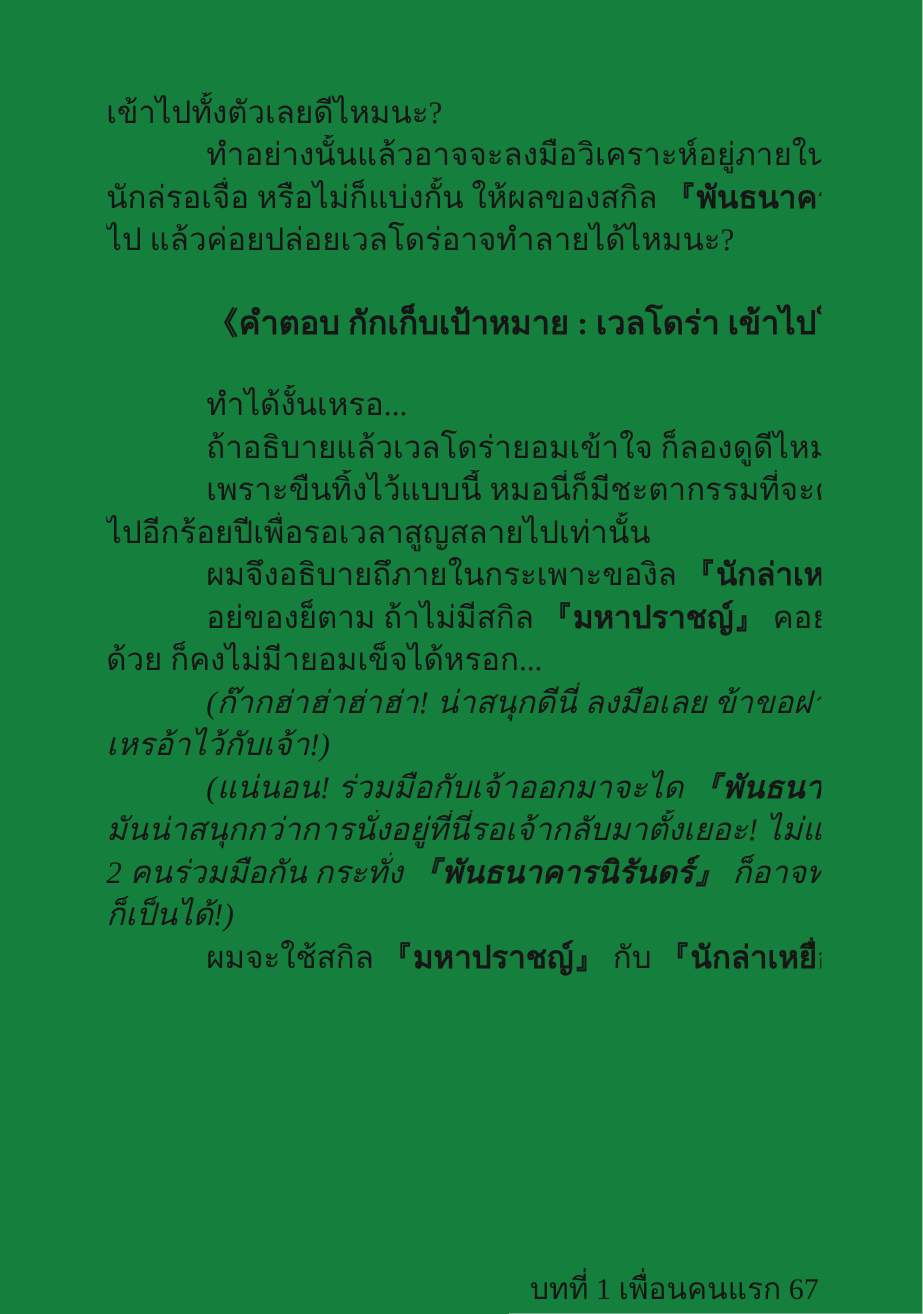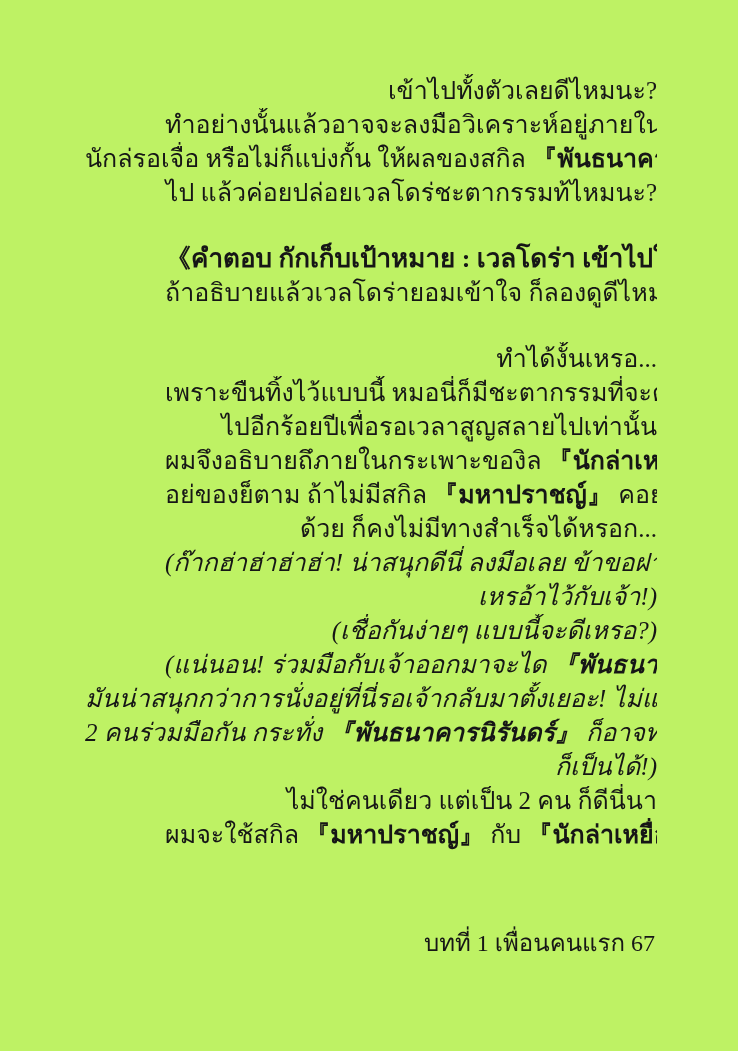--- a/index.html
+++ b/index.html
@@ -1,24 +1,23 @@
 <!DOCTYPE html>
 <html><head>
 <meta charset="utf-8">
 <style>
   html, body { margin: 0; padding: 0; background: #ffffff; }
   .page {
     position: relative;
     width: 738px;
     height: 1051px;
-    background: #bef264;
+    background: #15803d;
     overflow: hidden;
     font-family: "Liberation Serif", "DejaVu Serif", serif;
     color: #161616;
-    text-align: right;
   }
   .textcol {
     position: absolute;
     left: 85px;
     top: 74px;
     width: 572px;
   }
   .line {
     font-size: 25px;
     line-height: 34px;
@@ -27,48 +26,46 @@
     overflow: hidden;
   }
   .line.indent { padding-left: 80px; }
   .line.gap { margin-top: 32px; }
   .line.ital { font-style: italic; }
   .line.heading { font-weight: bold; font-size: 26px; }
   .seg { display: inline; }
   .seg.bold { font-weight: bold; }
   .footer {
     position: absolute;
-    top: 923px;
+    top: 1011px;
     right: 83px;
     font-size: 24px;
     color: #161616;
     white-space: nowrap;
   }
 </style>
 </head>
 <body>
 
 <div class="page">
   <div class="textcol">
       <div class="line"><span class="seg">เข้าไปทั้งตัวเลยดีไหมนะ?</span></div>
       <div class="line indent"><span class="seg">ทำอย่างนั้นแล้วอาจจะลงมือวิเคราะห์อยู่ภายในกระเพาะของ</span></div>
       <div class="line"><span class="seg">นักล่รอเจื่อ หรือไม่ก็แบ่งกั้น ให้ผลของสกิล </span><span class="seg bold">『พันธนาคารนิรันดร์』</span></div>
-      <div class="line"><span class="seg">ไป แล้วค่อยปล่อยเวลโดร่ชะตากรรมท้ไหมนะ?</span></div>
+      <div class="line"><span class="seg">ไป แล้วค่อยปล่อยเวลโดร่อาจทำลายได้ไหมนะ?</span></div>
       <div class="line indent heading gap"><span class="seg bold">《คำตอบ กักเก็บเป้าหมาย : เวลโดร่า เข้าไปในกระเพาะ</span></div>
+      <div class="line indent gap"><span class="seg">ทำได้งั้นเหรอ...</span></div>
       <div class="line indent"><span class="seg">ถ้าอธิบายแล้วเวลโดร่ายอมเข้าใจ ก็ลองดูดีไหม</span></div>
-      <div class="line indent gap"><span class="seg">ทำได้งั้นเหรอ...</span></div>
       <div class="line indent"><span class="seg">เพราะขืนทิ้งไว้แบบนี้ หมอนี่ก็มีชะตากรรมที่จะต้องอยู่โดดเดี่ยว</span></div>
       <div class="line"><span class="seg">ไปอีกร้อยปีเพื่อรอเวลาสูญสลายไปเท่านั้น</span></div>
       <div class="line indent"><span class="seg">ผมจึงอธิบายถึภายในกระเพาะของิล </span><span class="seg bold">『นักล่าเหยื่อ』</span></div>
       <div class="line indent"><span class="seg">อย่ของย็ตาม ถ้าไม่มีสกิล </span><span class="seg bold">『มหาปราชญ์』</span><span class="seg"> คอยช่วยแก้ไขให้</span></div>
-      <div class="line"><span class="seg">ด้วย ก็คงไม่มีทางสำเร็จได้หรอก...</span></div>
+      <div class="line"><span class="seg">ด้วย ก็คงไม่มีายอมเข็จได้หรอก...</span></div>
       <div class="line indent ital"><span class="seg">(ก๊ากฮ่าฮ่าฮ่าฮ่า! น่าสนุกดีนี่ ลงมือเลย ข้าขอฝากทุกสิ่งทุกอย่าง</span></div>
       <div class="line ital"><span class="seg">เหรอ้าไว้กับเจ้า!)</span></div>
-      <div class="line indent ital"><span class="seg">(เชื่อกันง่ายๆ แบบนี้จะดีเหรอ?)</span></div>
       <div class="line indent ital"><span class="seg">(แน่นอน! ร่วมมือกับเจ้าออกมาจะได </span><span class="seg bold">『พันธนาคารนิรันดร์』</span></div>
       <div class="line ital"><span class="seg">มันน่าสนุกกว่าการนั่งอยู่ที่นี่รอเจ้ากลับมาตั้งเยอะ! ไม่แน่นะ ถ้าข้ากับเจ้า</span></div>
       <div class="line ital"><span class="seg">2 คนร่วมมือกัน กระทั่ง </span><span class="seg bold">『พันธนาคารนิรันดร์』</span><span class="seg"> ก็อาจทำลายได้ง่ายๆ</span></div>
       <div class="line ital"><span class="seg">ก็เป็นได้!)</span></div>
-      <div class="line indent"><span class="seg">ไม่ใช่คนเดียว แต่เป็น 2 คน ก็ดีนี่นา</span></div>
       <div class="line indent"><span class="seg">ผมจะใช้สกิล </span><span class="seg bold">『มหาปราชญ์』</span><span class="seg"> กับ </span><span class="seg bold">『นักล่าเหยื่อ』</span></div>
     </div>
   <div class="footer">บทที่ 1 เพื่อนคนแรก 67</div>
 </div>
 
 </body></html>

